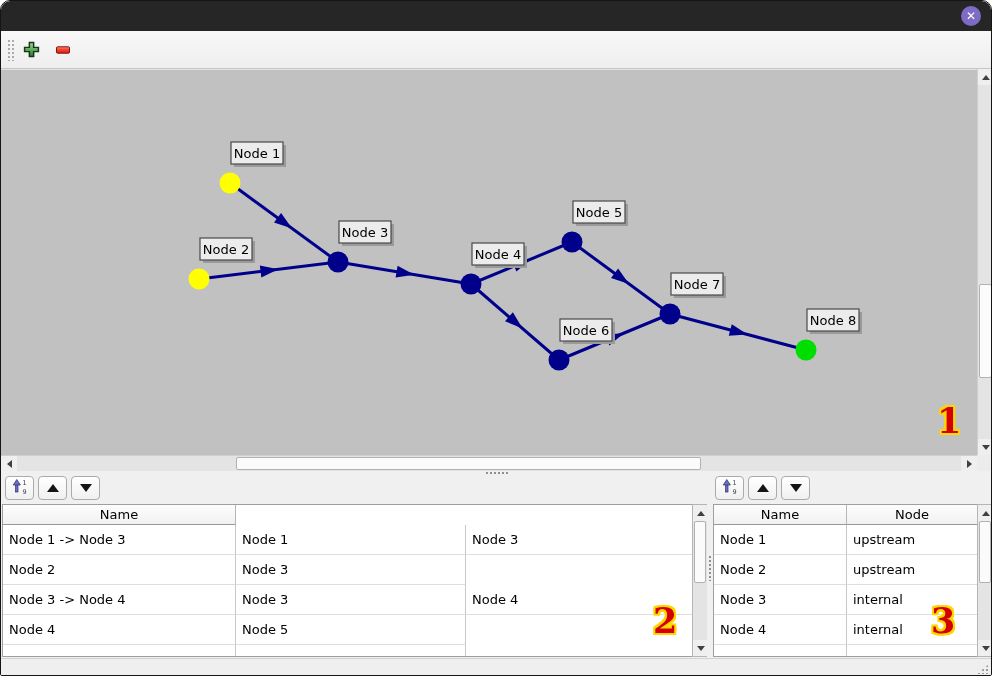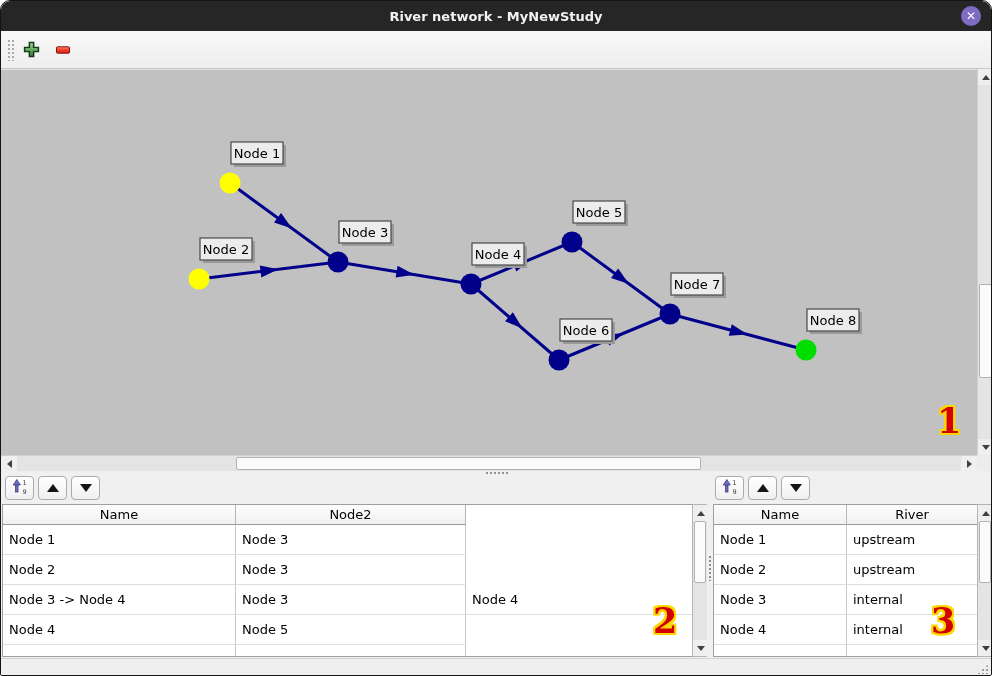--- a/index.html
+++ b/index.html
@@ -93,21 +93,20 @@
   .annot-1{left:936px;top:402px;}
   .annot-2{left:652px;top:602px;}
   .annot-3{left:930px;top:602px;}
 </style>
 </head>
 <body>
 
 <div class="window">
 
   <div class="titlebar">
-    <span class="title">River network - MyNewStudy</span>
     <button class="close-btn">
       <span>✕</span>
     </button>
   </div>
 
   <div class="toolbar">
     <div class="tb-grip"></div>
     <button class="tb-btn add">
       <span>
         <svg width="17" height="17" viewBox="0 0 16 16">
@@ -245,23 +244,23 @@
   <button class="mini-btn" style="left:747px;">
       <div class="tri-up"></div>
     </button>
   <button class="mini-btn" style="left:780px;">
       <div class="tri-down"></div>
     </button>
 
   <div class="qtable tbl-left">
       <div class="t-row head" style="grid-template-columns: 233px 230px 229px;">
         <div class="t-cell">Name</div>
-        <div class="t-cell">Node2</div>
-      </div>
-      <div class="t-row" style="grid-template-columns: 233px 230px 229px;">
+      </div>
+      <div class="t-row" style="grid-template-columns: 233px 230px 229px;">
+        <div class="t-cell">Node 1 -&gt; Node 3</div>
         <div class="t-cell">Node 1</div>
         <div class="t-cell">Node 3</div>
       </div>
       <div class="t-row" style="grid-template-columns: 233px 230px 229px;">
         <div class="t-cell">Node 2</div>
         <div class="t-cell">Node 3</div>
       </div>
       <div class="t-row" style="grid-template-columns: 233px 230px 229px;">
         <div class="t-cell">Node 3 -&gt; Node 4</div>
         <div class="t-cell">Node 3</div>
@@ -287,21 +286,21 @@
       </div>
   </div>
 
   <div class="split-v">
       <div class="dots"></div>
     </div>
 
   <div class="qtable tbl-right">
       <div class="t-row head" style="grid-template-columns: 133px 131px;">
         <div class="t-cell">Name</div>
-        <div class="t-cell">River</div>
+        <div class="t-cell">Node</div>
       </div>
       <div class="t-row" style="grid-template-columns: 133px 131px;">
         <div class="t-cell">Node 1</div>
         <div class="t-cell">upstream</div>
       </div>
       <div class="t-row" style="grid-template-columns: 133px 131px;">
         <div class="t-cell">Node 2</div>
         <div class="t-cell">upstream</div>
       </div>
       <div class="t-row" style="grid-template-columns: 133px 131px;">

